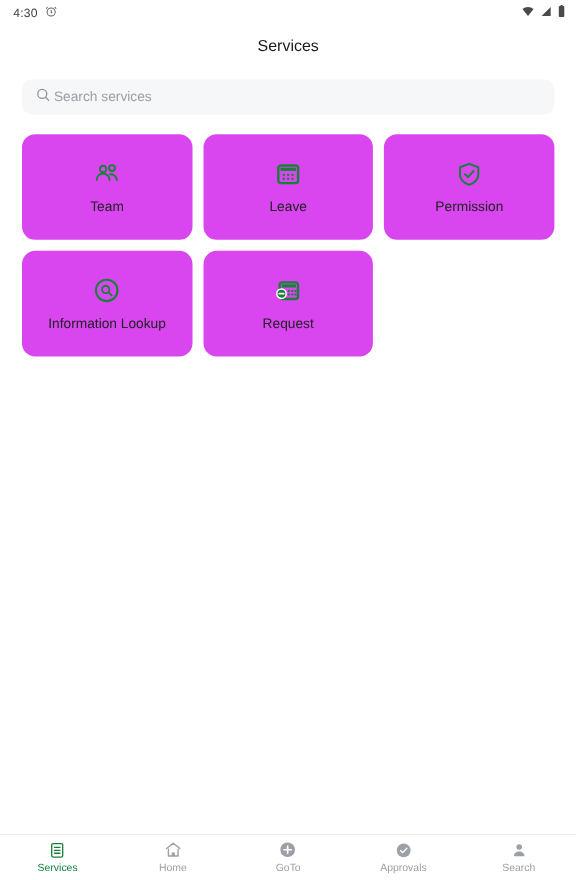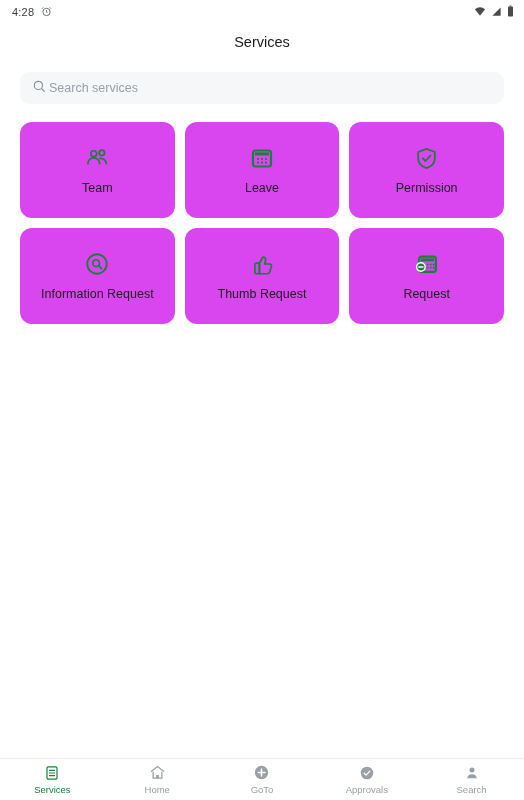--- a/index.html
+++ b/index.html
@@ -89,21 +89,21 @@
   }
   .nav-icon { height: 17px; display: flex; align-items: center; justify-content: center; }
   .nav-label { font-size: 9.5px; color: #9aa0a6; }
   .navitem.active .nav-label { color: #17813a; }
 </style>
 </head>
 <body>
 
 <div class="statusbar">
   <div class="sb-left">
-    <span class="sb-time">4:28</span>
+    <span class="sb-time">4:30</span>
     <span>
       <svg width="11" height="11" viewBox="0 0 24 24" fill="none" stroke="#5f6368" stroke-width="2">
         <circle cx="12" cy="13" r="8"></circle>
         <path d="M12 9v4l2 2"></path>
         <path d="M5 3L2 6"></path>
           <path d="M19 3l3 3"></path>
       </svg>
     </span>
   </div>
   <div class="sb-right">
@@ -186,32 +186,23 @@
   </div>
 
   <div class="card">
     <span class="card-icon">
       <svg width="26" height="26" viewBox="0 0 24 24" fill="none" stroke="#17813a" stroke-width="1.7" stroke-linecap="round">
         <circle cx="12" cy="12" r="9"></circle>
         <circle cx="11.2" cy="11.2" r="3.1" stroke-width="1.5"></circle>
         <path d="M13.6 13.6 L16.2 16.2" stroke-width="1.6"></path>
       </svg>
     </span>
-    <span class="card-label">Information Request</span>
-  </div>
-
-  <div class="card">
-    <span class="card-icon">
-      <svg width="26" height="26" viewBox="0 0 24 24" fill="none" stroke="#17813a" stroke-width="1.6" stroke-linecap="round" stroke-linejoin="round">
-        <path d="M9.6 21h7.3c1 0 1.9-.6 2.2-1.6l1.6-5.2c.3-1.1-.5-2.2-1.7-2.2h-4.4l.7-3.4c.2-1.2-.4-2.4-1.5-2.9-.5-.2-1.1 0-1.4.5L9.6 11.2z"></path>
-        <path d="M9.6 11.2H6.8c-.8 0-1.4.6-1.4 1.4v7c0 .8.6 1.4 1.4 1.4h2.8z"></path>
-      </svg>
-    </span>
-    <span class="card-label">Thumb Request</span>
-  </div>
+    <span class="card-label">Information Lookup</span>
+  </div>
+
 
   <div class="card">
     <span class="card-icon">
       <svg width="25" height="25" viewBox="0 0 24 24" fill="none">
         <rect x="5" y="4.5" width="16" height="14.5" rx="2.2" stroke="#17813a" stroke-width="2.1"></rect>
         <rect x="6.8" y="6.2" width="12.4" height="2.8" fill="#17813a"></rect>
         <g fill="#17813a">
           <rect x="12.2" y="11.2" width="1.7" height="1.7"></rect>
           <rect x="15.2" y="11.2" width="1.7" height="1.7"></rect>
           <rect x="18" y="11.2" width="1.7" height="1.7"></rect>

